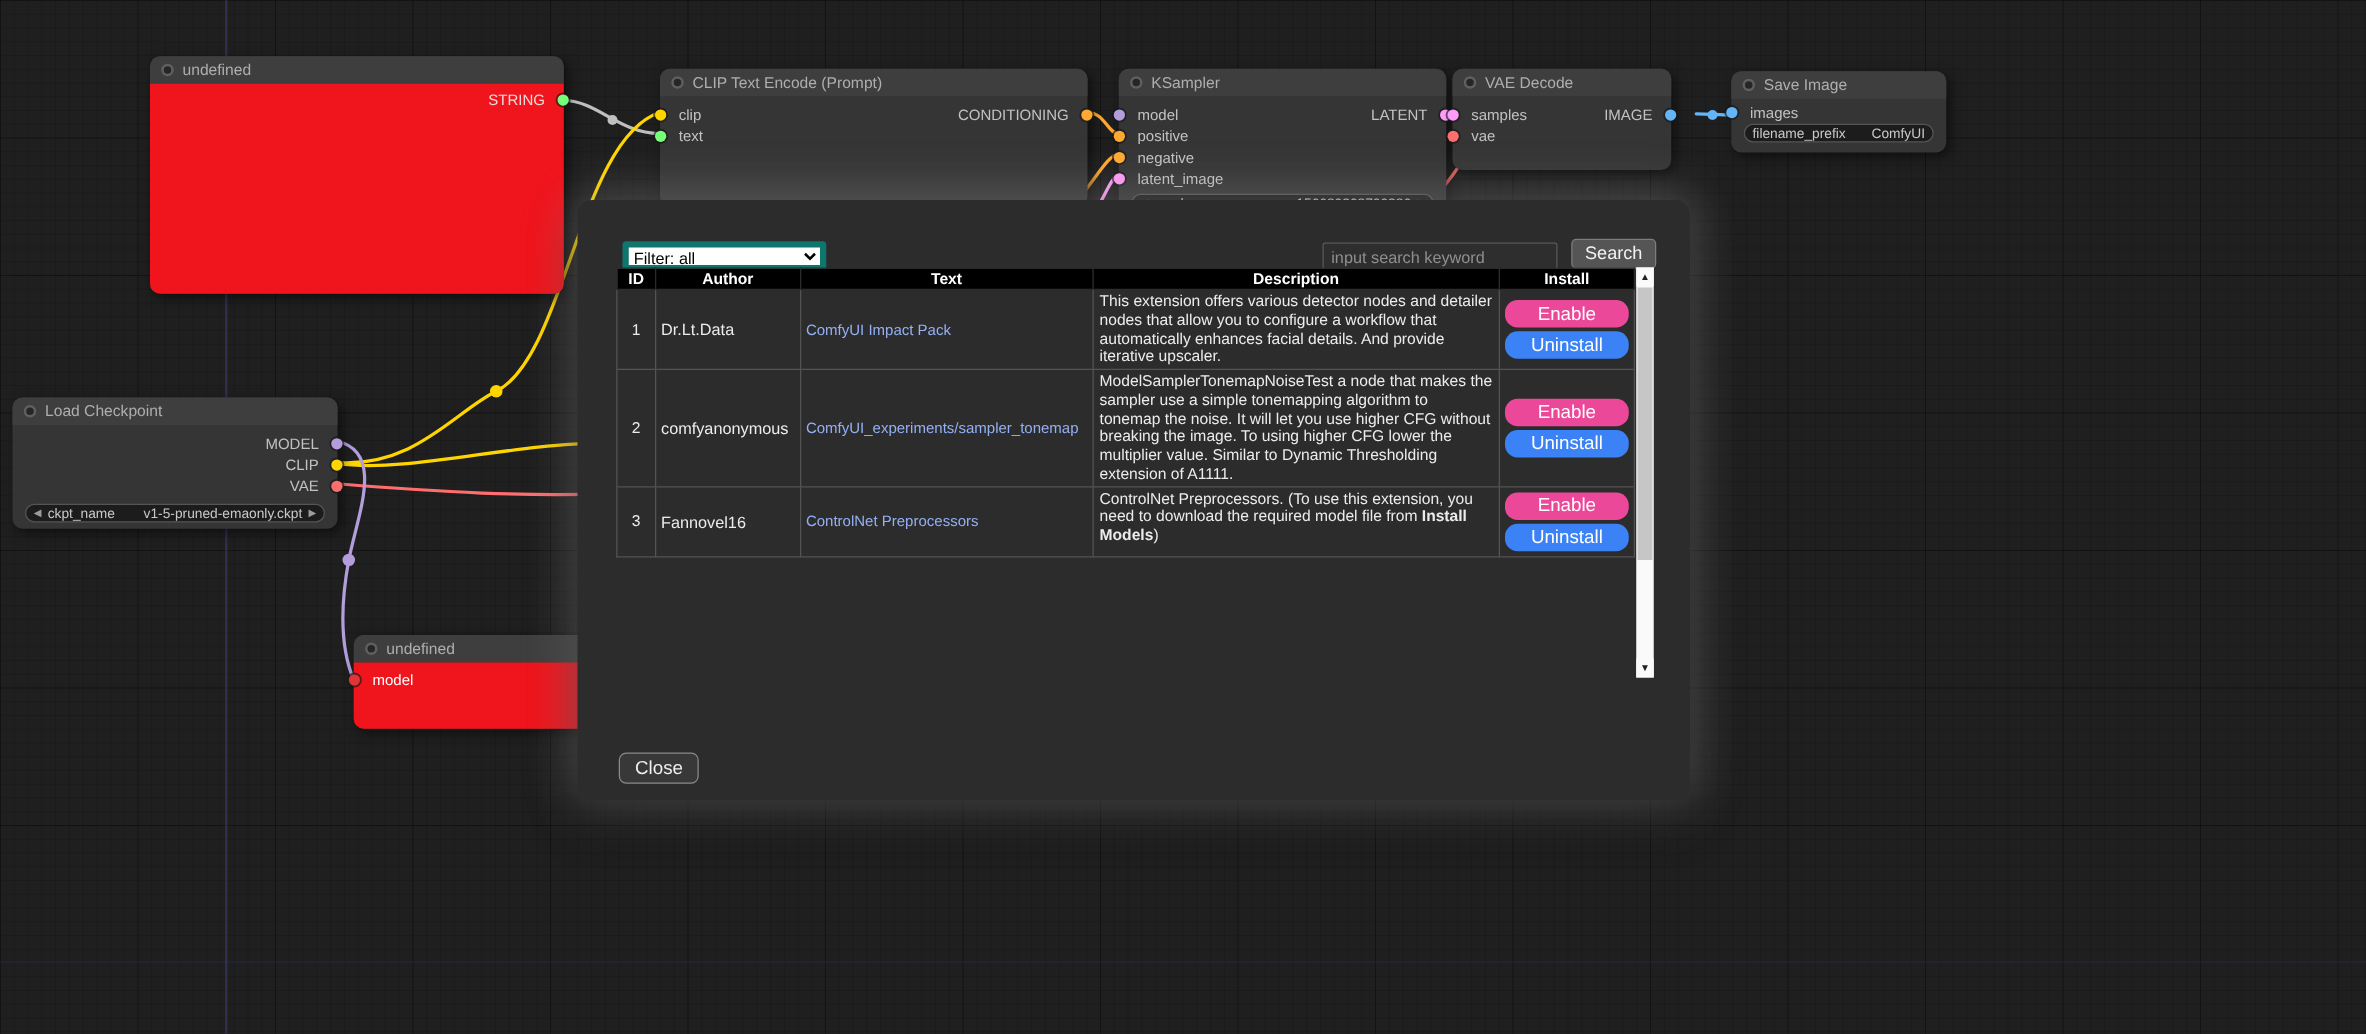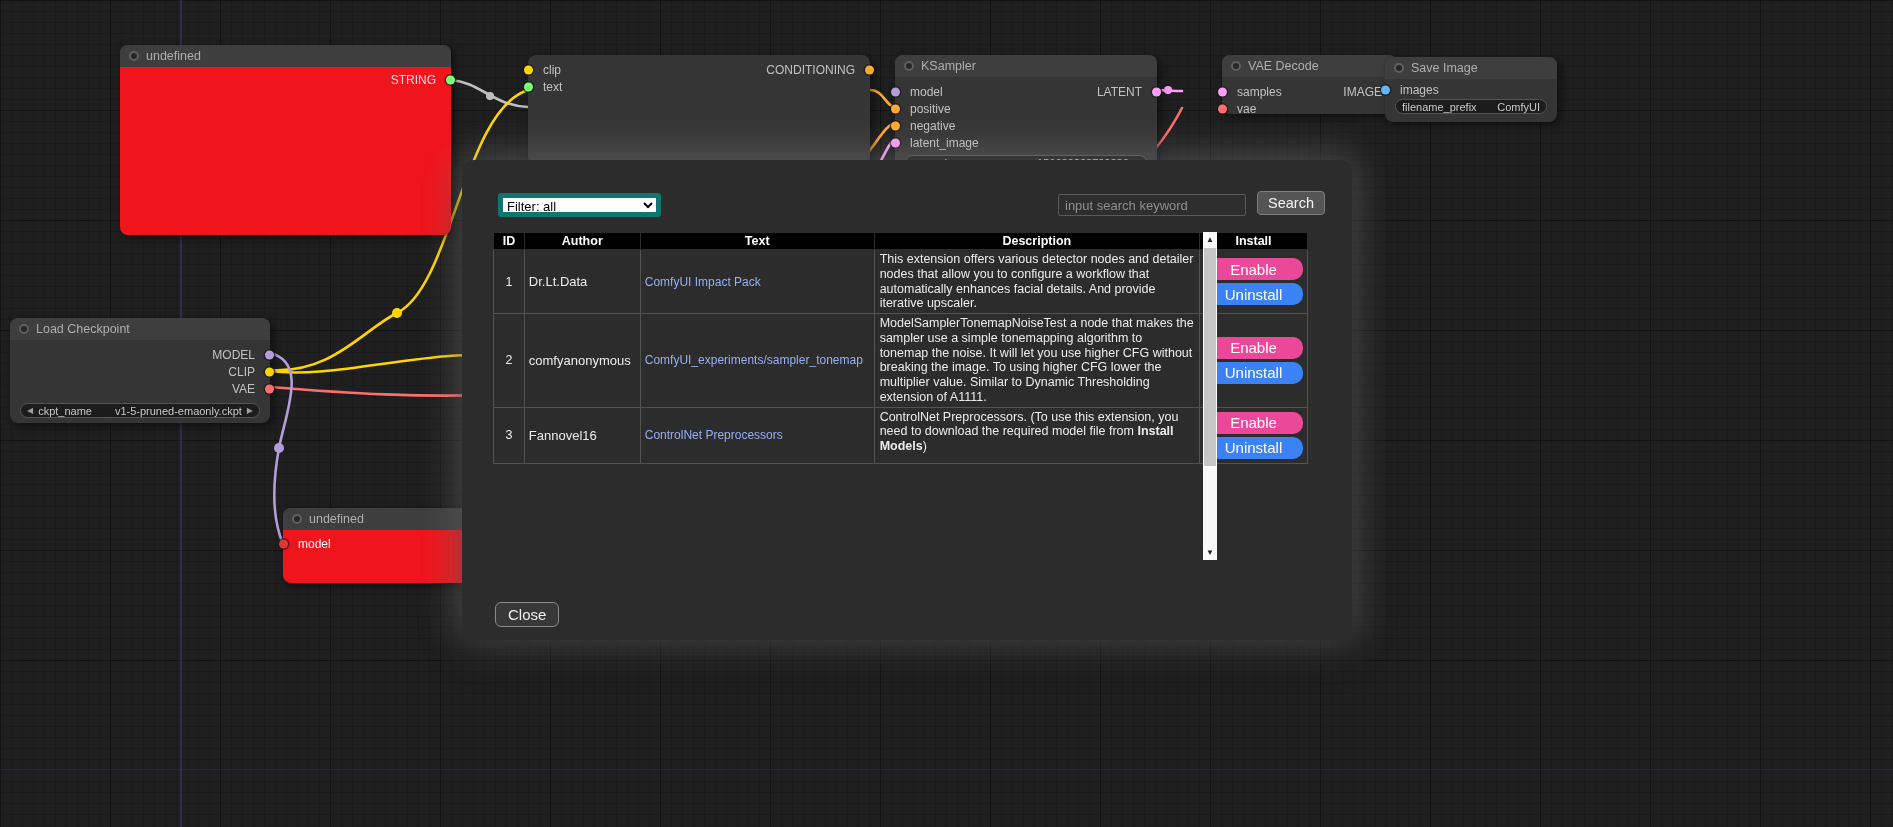--- a/index.html
+++ b/index.html
@@ -49,21 +49,21 @@
          box-shadow:0 0 38px 6px rgba(195,195,195,.3), 0 14px 34px rgba(0,0,0,.5)}
   .filter{position:absolute;left:36px;top:33px;width:163px;height:24px;font-size:13px;
           font-family:"Liberation Sans",sans-serif;background:#fff;color:#000;border:5px solid #0f766e;border-radius:3px}
   .search{position:absolute;left:596px;top:34px;width:188px;height:22px;background:#2e2e2e;
           border:1px solid #5a5a5a;border-radius:2px;color:#ddd;font-size:13px;padding:0 6px;
           font-family:"Liberation Sans",sans-serif}
   .search::placeholder{color:#8f8f8f}
   .search-btn{position:absolute;left:795px;top:31px;background:#555;border:1px solid #7d7d7d;
           border-radius:4px;color:#f2f2f2;font-size:14.5px;padding:3px 10px;cursor:pointer;
           font-family:"Liberation Sans",sans-serif}
-  .grid-wrap{position:absolute;left:31px;top:72px;width:724px;height:328px}
+  .grid-wrap{position:absolute;left:31px;top:54px;width:830px;height:328px}
   table{border-collapse:collapse;width:815px}
   th{background:#000;color:#fff;font-size:12.5px;font-weight:bold;height:17px;border:1px solid #2c2c2c;padding:0 2px}
   td{border:1px solid #535353;font-size:12.5px;color:#ececec;padding:1px 4px;vertical-align:middle}
   .c-id{text-align:center}
   .c-author{font-size:13px}
   .c-name a{color:#93b0f5;font-weight:normal;text-decoration:none;font-size:12px;cursor:pointer}
   .c-desc{vertical-align:top;line-height:1.18;padding:2px 5px}
   .btn{display:block;width:99px;margin:3px auto;border:none;border-radius:10px;color:#fff;
        font-size:15px;padding:2.5px 0;cursor:pointer;font-family:"Liberation Sans",sans-serif}
   .btn-enable{background:#ec4899}
@@ -109,20 +109,24 @@
   </div>
   <div class="nbody red" style="height:168px;padding-top:4px">
     <div class="slot right-only" style="color:#f3dada">
       <span class="slabel out">STRING</span>
       <span class="sdot outd" style="background: rgb(119, 255, 119);"></span>
     </div>
   </div>
 </div>
 
 <div class="node" style="left:528px;top:55px;width:342px;height:110px">
+  <div class="ntitle">
+    <span class="tdot"></span>
+    <span>CLIP Text Encode (Prompt)</span>
+  </div>
   <div class="nbody">
     <div class="slot">
       <span class="sdot in" style="background: rgb(255, 213, 0);"></span>
       <span class="slabel in">clip</span>
       <span class="slabel out">CONDITIONING</span>
       <span class="sdot outd" style="background: rgb(255, 169, 49);"></span>
     </div>
     <div class="slot">
       <span class="sdot in" style="background: rgb(119, 255, 119);"></span>
       <span class="slabel in">text</span>
@@ -156,21 +160,21 @@
     </div>
     <div class="widget">
       <span class="w-arrow">◀</span>
       <span>seed</span>
       <span class="w-val">156680208700286</span>
       <span class="w-arrow">▶</span>
     </div>
   </div>
 </div>
 
-<div class="node" style="left:1222px;top:55px;width:175px;height:59px">
+<div class="node" style="left:1162px;top:55px;width:175px;height:81px">
   <div class="ntitle">
     <span class="tdot"></span>
     <span>VAE Decode</span>
   </div>
   <div class="nbody">
     <div class="slot">
       <span class="sdot in" style="background: rgb(255, 156, 249);"></span>
       <span class="slabel in">samples</span>
       <span class="slabel out">IMAGE</span>
       <span class="sdot outd" style="background: rgb(100, 181, 246);"></span>

